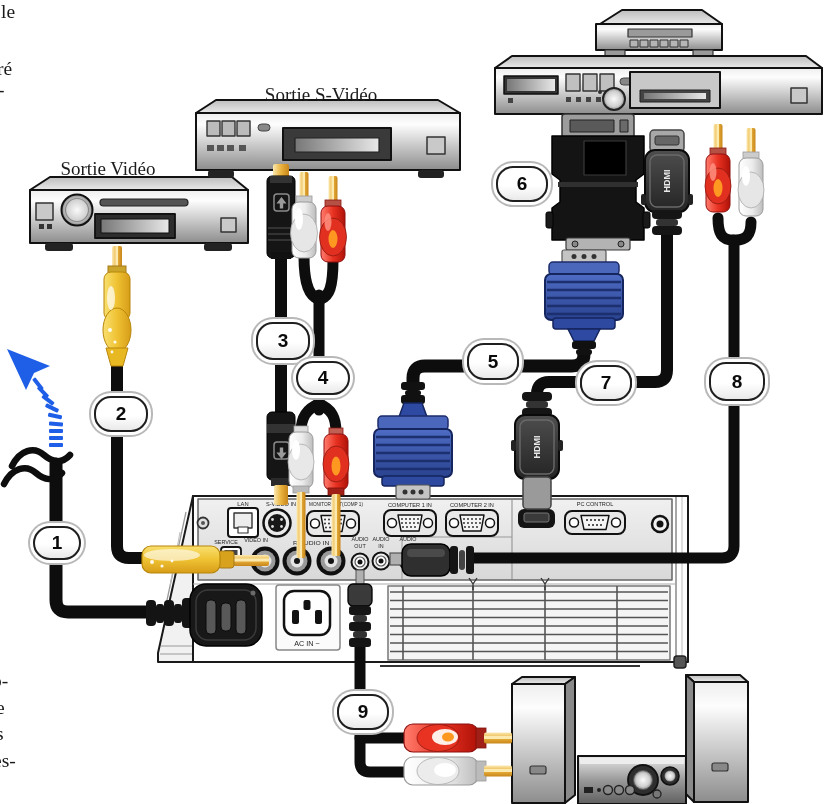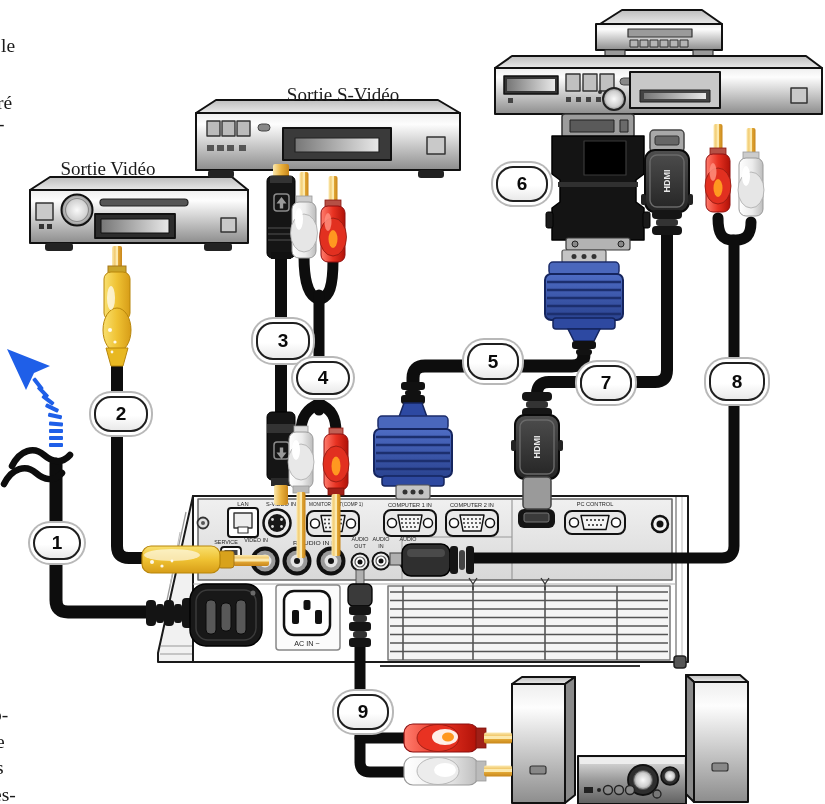--- a/index.html
+++ b/index.html
@@ -1,20 +1,20 @@
 <!DOCTYPE html>
 <html><head>
 <meta charset="utf-8">
 <style>
   html,body{margin:0;padding:0;background:#fff;}
   .stage{position:relative;width:825px;height:804px;background:#fff;overflow:hidden;
          font-family:"Liberation Sans",sans-serif;}
   .stage svg{position:absolute;left:0;top:0;}
   .frag{position:absolute;font-family:"Liberation Serif",serif;font-size:19.5px;
-        color:#1a1a1a;line-height:1;white-space:nowrap;margin-top:34px;}
+        color:#1a1a1a;line-height:1;white-space:nowrap;}
   .devlabel{position:absolute;font-family:"Liberation Serif",serif;font-size:19px;
         color:#1c1c1c;white-space:nowrap;text-align:center;}
   .bubble{position:absolute;display:flex;align-items:center;justify-content:center;
         background:linear-gradient(180deg,#ffffff 55%,#e9e9e9);
         border:2.5px solid #1f1f1f;border-radius:17px;
         box-shadow:0 0 0 3px #ffffff,0 0 0 5px #b8b8b8;
         font-weight:bold;font-size:19px;color:#0a0a0a;
         font-family:"Liberation Sans",sans-serif;}
   .pl{font-family:"Liberation Sans",sans-serif;fill:#242424;text-anchor:middle;}
   .hdmitxt{font-family:"Liberation Sans",sans-serif;fill:#e8e8e8;font-weight:bold;
@@ -670,21 +670,21 @@
       <ellipse cx="438" cy="771" rx="21" ry="13.5" fill="#ececec" stroke="#aaa" stroke-width="0.8"></ellipse>
       <ellipse cx="445" cy="770" rx="11" ry="7" fill="#ffffff"></ellipse>
       <rect x="476" y="761" width="10" height="20" fill="#bbbbbb" stroke="#999" stroke-width="0.8"></rect>
       <rect x="484" y="765.5" width="28" height="11" rx="2" fill="url(#gGoldH)"></rect>
       <rect x="484" y="769" width="28" height="3" fill="#fce9ad"></rect>
     </g>
   </g>
 </svg>
 
 <div class="devlabel" style="left:48px;top:158px;width:120px;">Sortie Vidéo</div>
-<div class="devlabel" style="left:273px;top:84px;width:140px;">Sortie S-Vidéo</div>
+<div class="devlabel" style="left:251px;top:84px;width:140px;">Sortie S-Vidéo</div>
 
 <div class="frag" style="left:1px;top:2px;">le</div>
 <div class="frag" style="left:-3px;top:59px;">ré</div>
 <div class="frag" style="left:-2px;top:80px;">-</div>
 <div class="frag" style="left:-8px;top:671px;">p-</div>
 <div class="frag" style="left:-4px;top:698px;">e</div>
 <div class="frag" style="left:-4px;top:724px;">s</div>
 <div class="frag" style="left:-7px;top:751px;">es-</div>
 
 <div class="bubble" style="left:33px;top:526px;width:44px;height:30px;">1</div>

